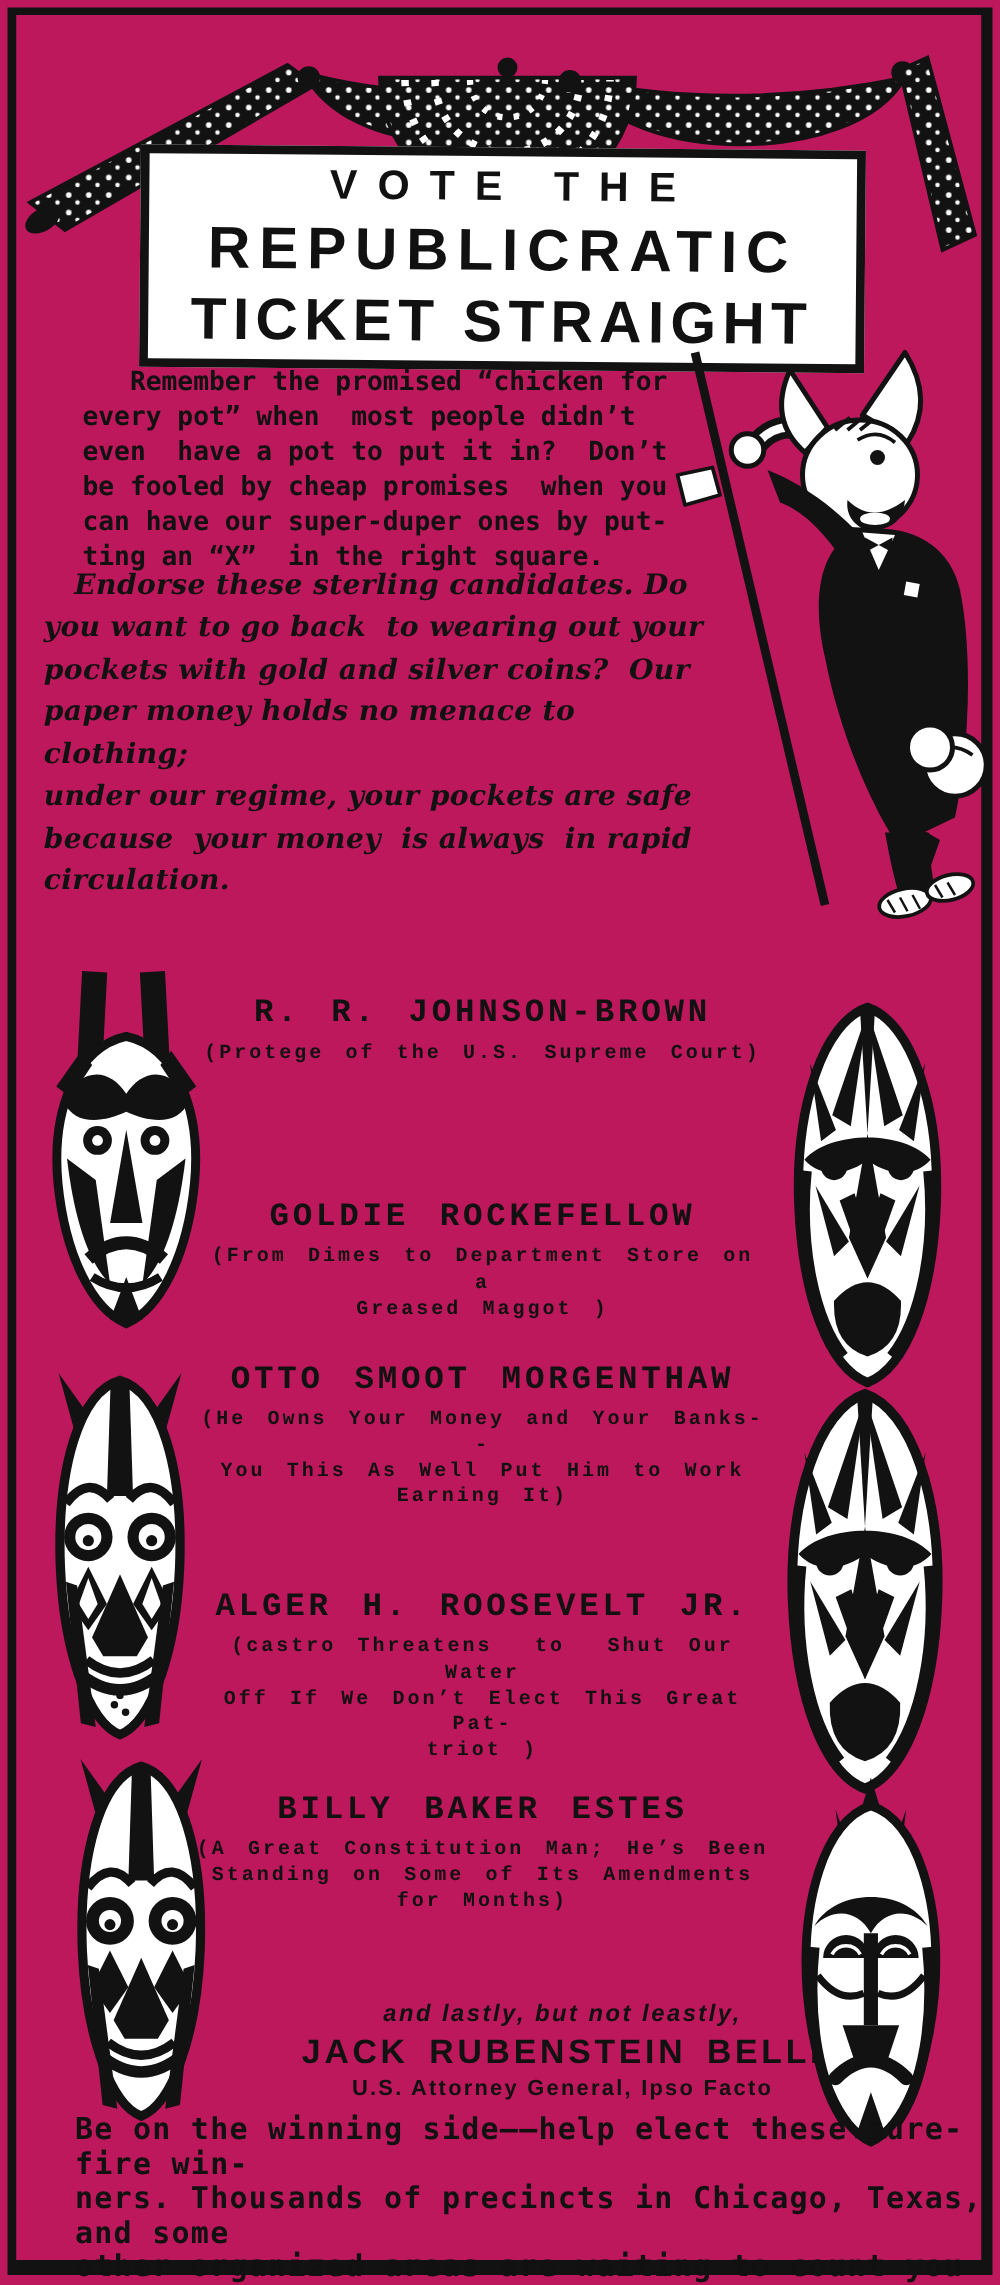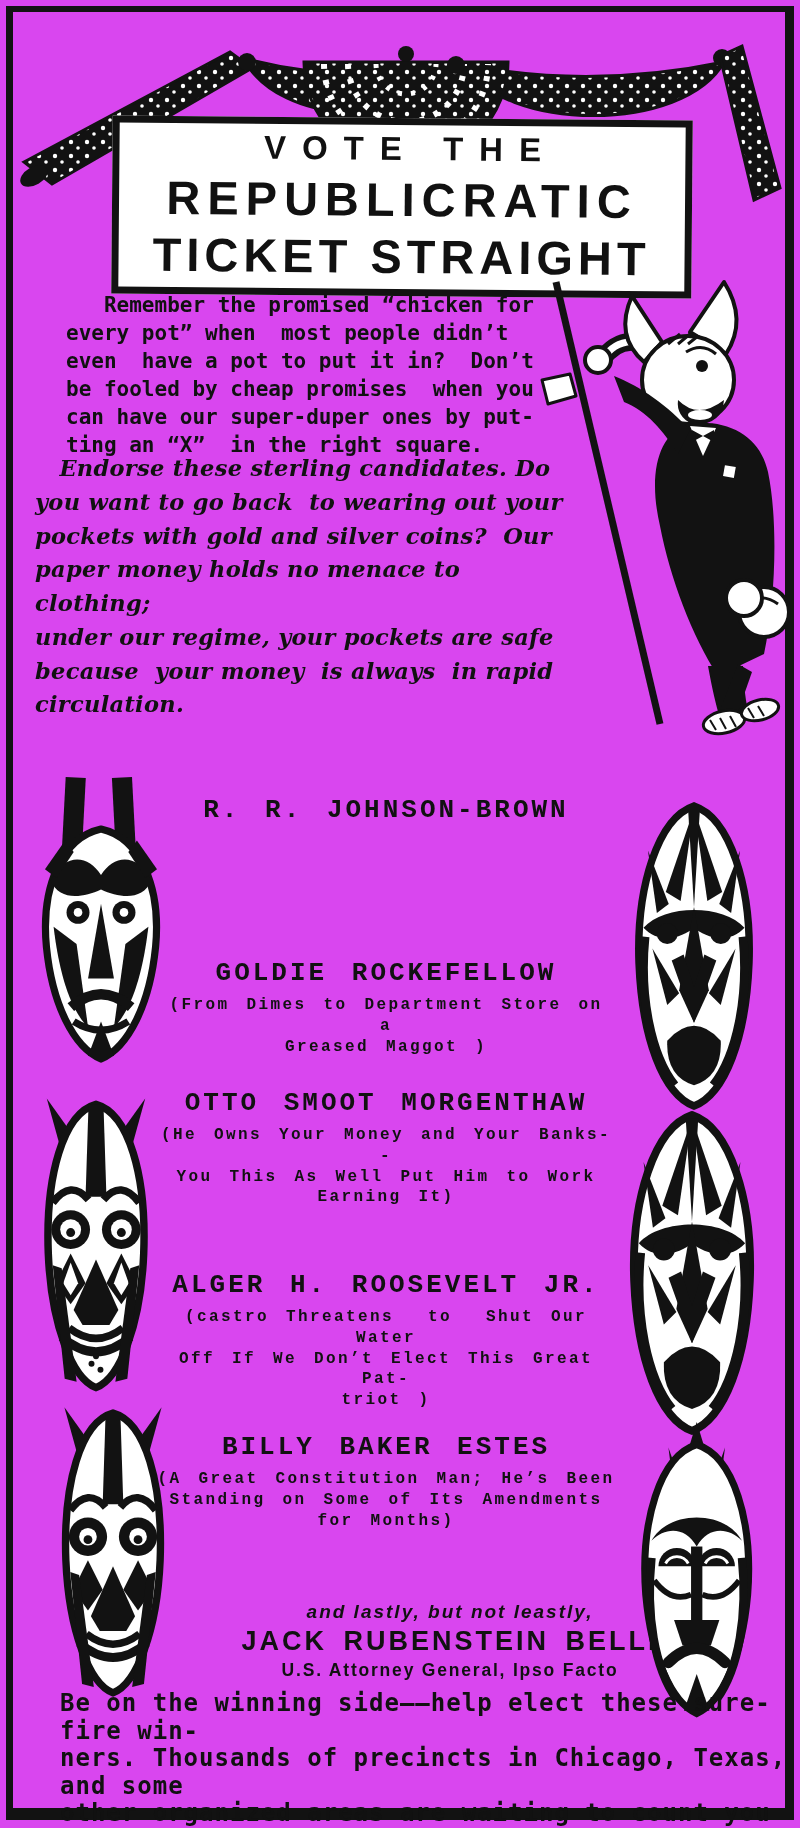--- a/index.html
+++ b/index.html
@@ -1,16 +1,16 @@
 <!DOCTYPE html>
 <html><head>
 <meta charset="utf-8">
 <style>
   html,body{margin:0;padding:0;background:#ffffff;}
-  .poster{position:relative;width:800px;height:1828px;background:#d946ef;overflow:hidden;
+  .poster{position:relative;width:800px;height:1828px;background:#be185d;overflow:hidden;
           font-family:"Liberation Sans",sans-serif;color:#111;}
   .abs{position:absolute;}
   .frame{position:absolute;left:6px;top:6px;right:6px;bottom:8px;
          border:solid #121212;border-width:6px 9px 12px 7px;}
   .title-box{position:absolute;left:112px;top:118px;width:566px;height:164px;
              border:7px solid #121212;transform:rotate(0.5deg);
              display:flex;flex-direction:column;align-items:center;justify-content:center;
              background:#fff;}
   .t1{font-weight:700;font-size:33px;letter-spacing:16px;text-indent:16px;}
   .t2{font-weight:700;font-size:47px;letter-spacing:7px;margin-top:4px;}
@@ -111,20 +111,21 @@
   <div class="abs endorse">   Endorse these sterling candidates. Do
 you want to go back  to wearing out your
 pockets with gold and silver coins?  Our
 paper money holds no menace to clothing;
 under our regime, your pockets are safe
 because  your money  is always  in rapid
 circulation.</div>
 
   <div class="cand" style="top:795px">
     <div class="cname">R. R. JOHNSON-BROWN</div>
+    <div class="ctag">(Protege of the U.S. Supreme Court)</div>
   </div>
   <div class="cand" style="top:958px">
     <div class="cname">GOLDIE ROCKEFELLOW</div>
     <div class="ctag">(From Dimes to Department Store on a
 Greased Maggot )</div>
   </div>
   <div class="cand" style="top:1088px">
     <div class="cname">OTTO SMOOT MORGENTHAW</div>
     <div class="ctag">(He Owns Your Money and Your Banks--
 You This As Well Put Him to Work

